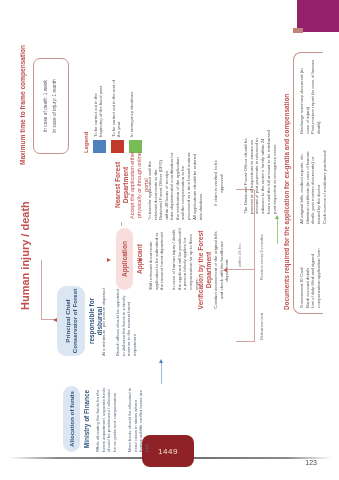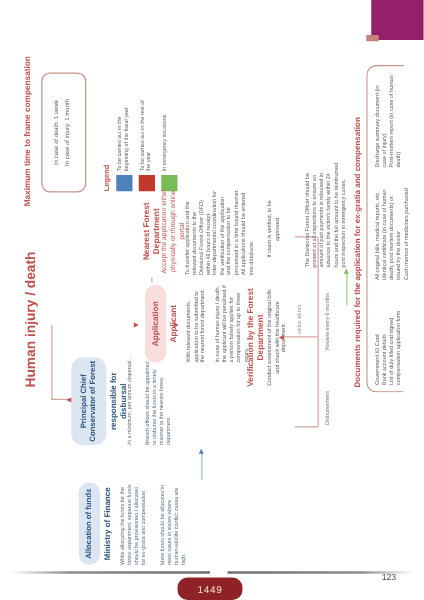--- a/index.html
+++ b/index.html
@@ -9,21 +9,21 @@
   
   #corner-accent{position:absolute;right:0;top:0;width:42px;height:32px;
       background:#94206b;}
   #corner-accent-shadow{position:absolute;right:36px;top:28px;width:10px;height:5px;
       background:#c4847c;}
 
   #footer-rule-left{position:absolute;left:8px;bottom:21px;width:160px;height:2px;
       background:linear-gradient(to right,#ffffff,#8b8b8b 30%,#6e6e6e);}
   #footer-rule-right{position:absolute;left:182px;bottom:21px;width:150px;height:2px;
       background:linear-gradient(to right,#6e6e6e,#8b8b8b 70%,#ffffff);}
-  #page-pill{position:absolute;left:142px;bottom:0;width:52px;height:18px;
+  #page-pill{position:absolute;left:142px;bottom:13px;width:52px;height:32px;
       border-radius:8px;background:#8f2226;color:#f2e2c8;font-size:8px;
       display:flex;align-items:center;justify-content:center;letter-spacing:.5px;}
   #page-num-right{position:absolute;right:22px;bottom:14px;font-size:7px;color:#4a4a4a;}
 
   
   
   
   #canvas{position:absolute;left:50%;top:50%;width:440px;height:318px;
       transform:translate(-50%,-50%) rotate(-90deg);transform-origin:50% 50%;}
 

